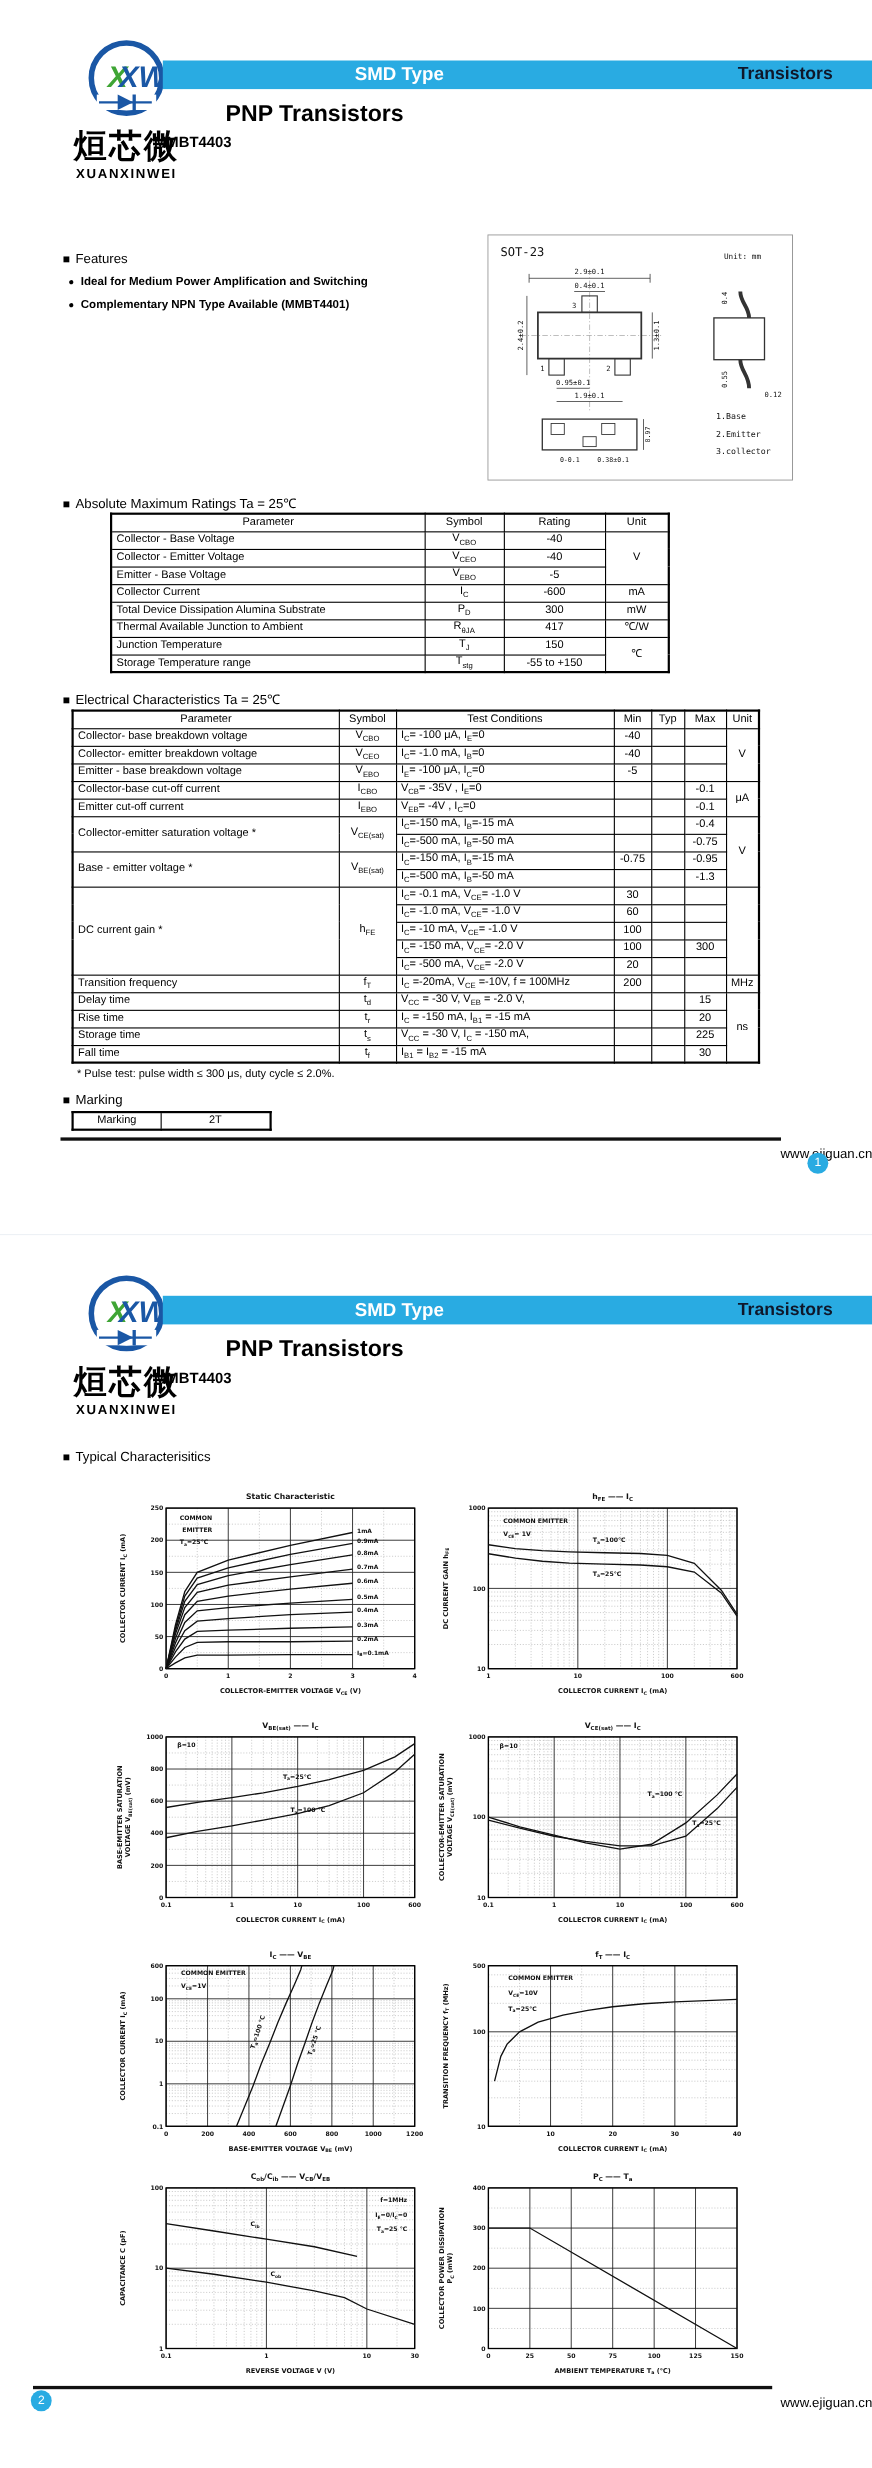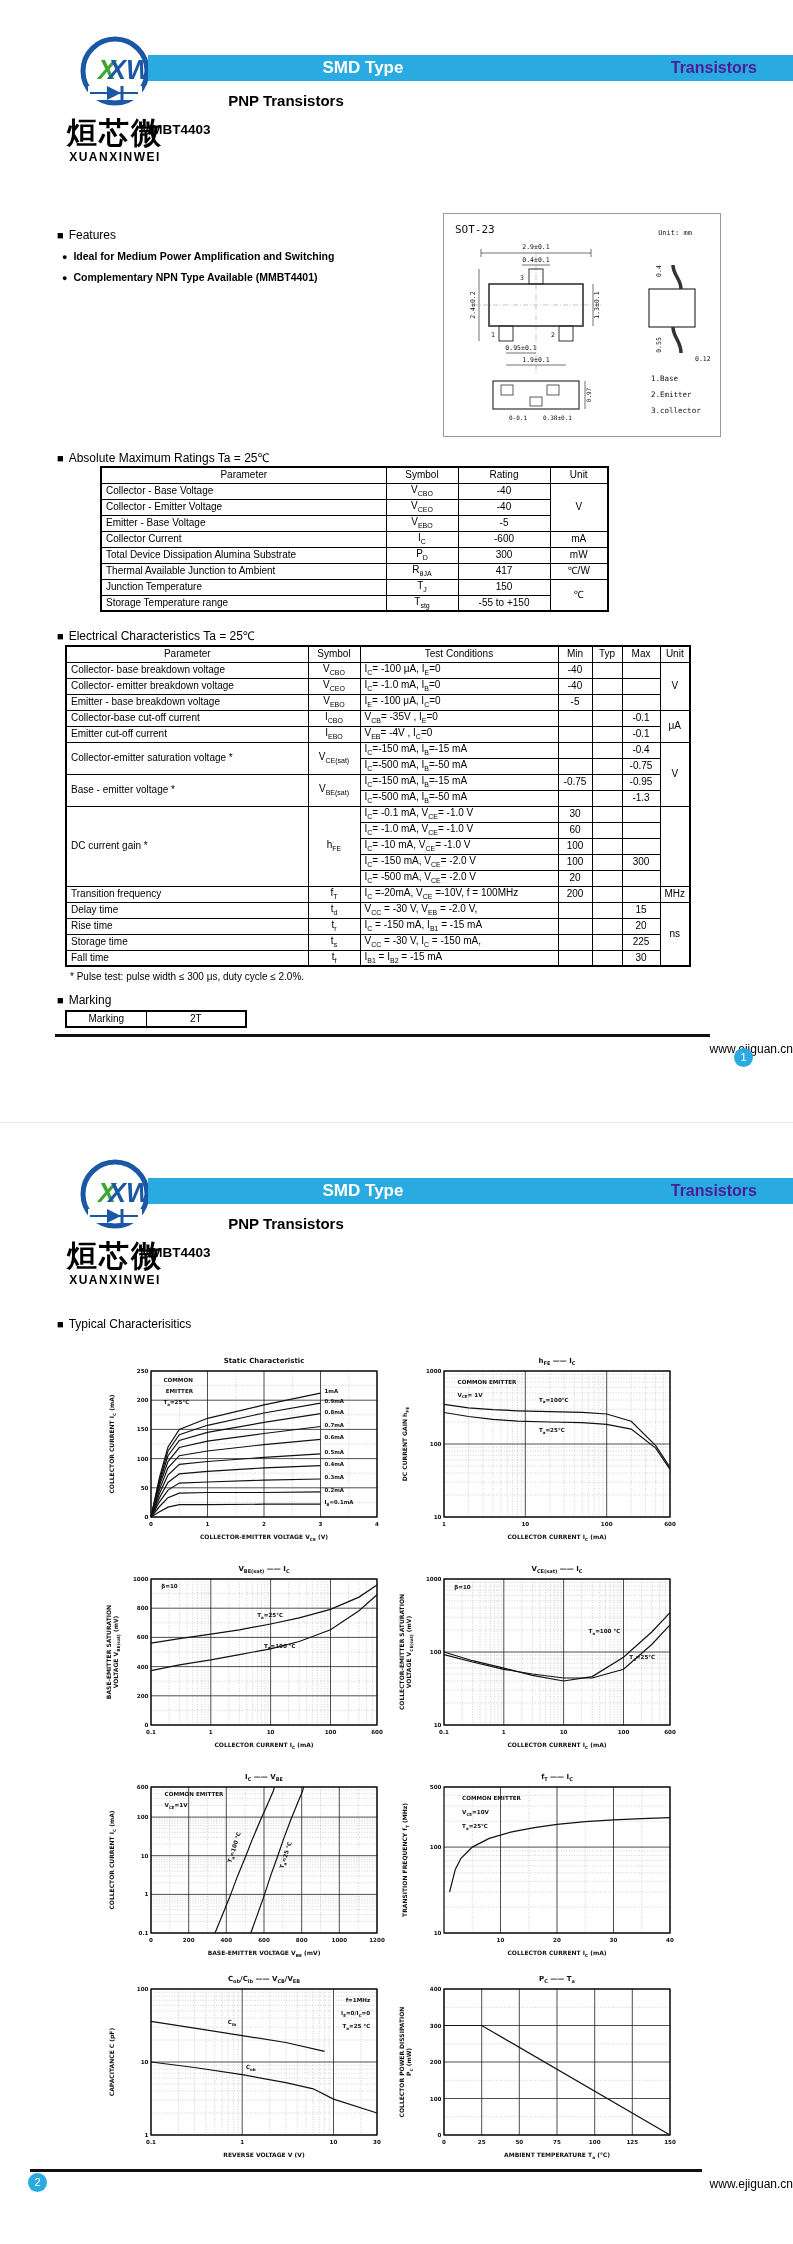--- a/index.html
+++ b/index.html
@@ -7,22 +7,22 @@
   body{margin:0;width:793px;background:#fff;font-family:"Liberation Sans",sans-serif;color:#000;}
   .page{position:relative;width:793px;height:1122px;background:#fff;overflow:hidden;}
   .page-gap{width:793px;height:0;border-top:1px solid #e4eaf0;}
   .abs{position:absolute;}
   
   .logo{position:absolute;left:52px;top:34px;width:126px;text-align:center;}
   .logo-cn{font-size:30px;font-weight:bold;letter-spacing:2px;font-family:"DejaVu Sans",sans-serif;line-height:1.1;}
   .logo-en{font-size:12px;font-weight:bold;letter-spacing:1.5px;margin-top:1px;}
   .bar{position:absolute;left:148px;top:55px;width:645px;height:26px;background:var(--accent);}
   .bar-left{position:absolute;left:70px;top:3px;width:290px;text-align:center;color:#fff;font-size:17px;font-weight:bold;}
-  .bar-right{position:absolute;right:36px;top:4px;color:#4c1d95;font-size:16px;font-weight:bold;}
-  .doc-title{position:absolute;left:150px;width:272px;text-align:center;font-weight:bold;font-size:15px;}
+  .bar-right{position:absolute;right:36px;top:4px;color:#0f172a;font-size:16px;font-weight:bold;}
+  .doc-title{position:absolute;left:150px;width:272px;text-align:center;font-weight:bold;font-size:21px;}
   .doc-part{position:absolute;left:140px;width:272px;font-weight:bold;font-size:13.5px;}
   
   .sec-head{position:absolute;font-size:12px;}
   .sq{font-size:11px;margin-right:5px;}
   .feat-item{position:absolute;font-size:10.5px;font-weight:bold;}
   .feat-item .dot{font-size:9px;margin-right:6px;}
   
   table.dt{border-collapse:collapse;border:2px solid #000;table-layout:fixed;}
   table.dt th,table.dt td{border:1px solid #000;font-size:10px;font-weight:normal;padding:0 4px;height:16px;line-height:1.05;overflow:hidden;}
   table.dt th{text-align:center;margin-top:32px;}

